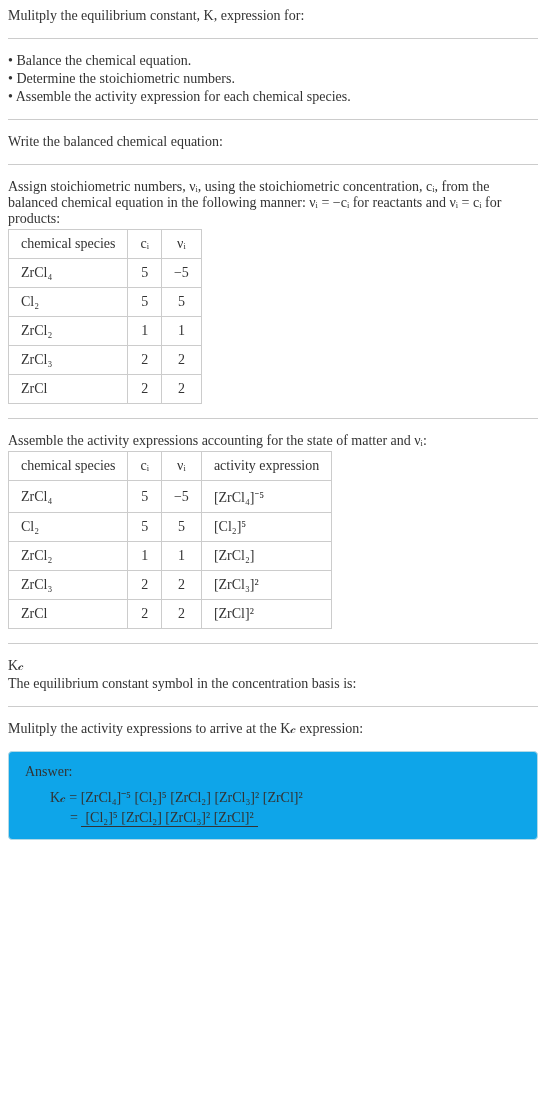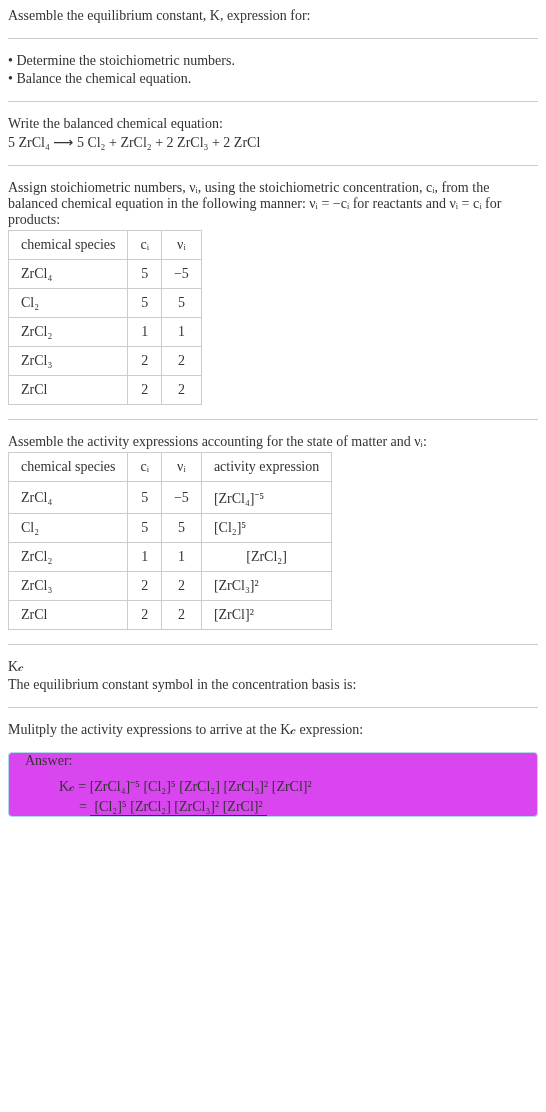--- a/index.html
+++ b/index.html
@@ -29,31 +29,31 @@
     th, td {
       border: 1px solid #ccc;
       padding: 6px 12px;
       text-align: center;
       font-weight: normal;
     }
     th {
       background: #fff;
     }
     .answer-box {
-      background: #d946ef;
+      background: #0ea5e9;
       border: 1px solid #b3d9e6;
       border-radius: 4px;
-      padding: 0 16px;
+      padding: 12px 16px;
       margin-top: 8px;
     }
     .answer-label {
       margin-bottom: 10px;
     }
     .formula-indent {
-      margin-left: 34px;
+      margin-left: 25px;
     }
     .frac {
       display: inline-block;
       text-align: center;
       vertical-align: middle;
     }
     .frac .num {
       display: block;
       border-bottom: 1px solid #333;
       padding: 0 4px;
@@ -63,35 +63,35 @@
       padding: 0 4px;
     }
     .line {
       margin-bottom: 2px;
     }
   </style>
 </head>
 <body>
 
 <div class="section">
-  <div class="line">Assemble the equilibrium constant, K, expression for:</div>
-</div>
-
-<hr class="divider">
-
-<div class="section">
+  <div class="line">Mulitply the equilibrium constant, K, expression for:</div>
+</div>
+
+<hr class="divider">
+
+<div class="section">
+  <div class="line">• Balance the chemical equation.</div>
   <div class="line">• Determine the stoichiometric numbers.</div>
-  <div class="line">• Balance the chemical equation.</div>
+  <div class="line">• Assemble the activity expression for each chemical species.</div>
 </div>
 
 <hr class="divider">
 
 <div class="section">
   <div class="line">Write the balanced chemical equation:</div>
-  <div class="line">5 ZrCl₄ ⟶ 5 Cl₂ + ZrCl₂ + 2 ZrCl₃ + 2 ZrCl</div>
 </div>
 
 <hr class="divider">
 
 <div class="section">
   <div class="line">Assign stoichiometric numbers, νᵢ, using the stoichiometric concentration, cᵢ, from the balanced chemical equation in the following manner: νᵢ = −cᵢ for reactants and νᵢ = cᵢ for products:</div>
   <table>
     <tbody>
         <tr>
       <th>chemical species</th>
@@ -148,21 +148,21 @@
     <tr>
       <td style="text-align:left">Cl₂</td>
       <td>5</td>
       <td>5</td>
       <td style="text-align:left">[Cl₂]⁵</td>
     </tr>
     <tr>
       <td style="text-align:left">ZrCl₂</td>
       <td>1</td>
       <td>1</td>
-      <td style="text-align:center">[ZrCl₂]</td>
+      <td style="text-align:left">[ZrCl₂]</td>
     </tr>
     <tr>
       <td style="text-align:left">ZrCl₃</td>
       <td>2</td>
       <td>2</td>
       <td style="text-align:left">[ZrCl₃]²</td>
     </tr>
     <tr>
       <td style="text-align:left">ZrCl</td>
       <td>2</td>

